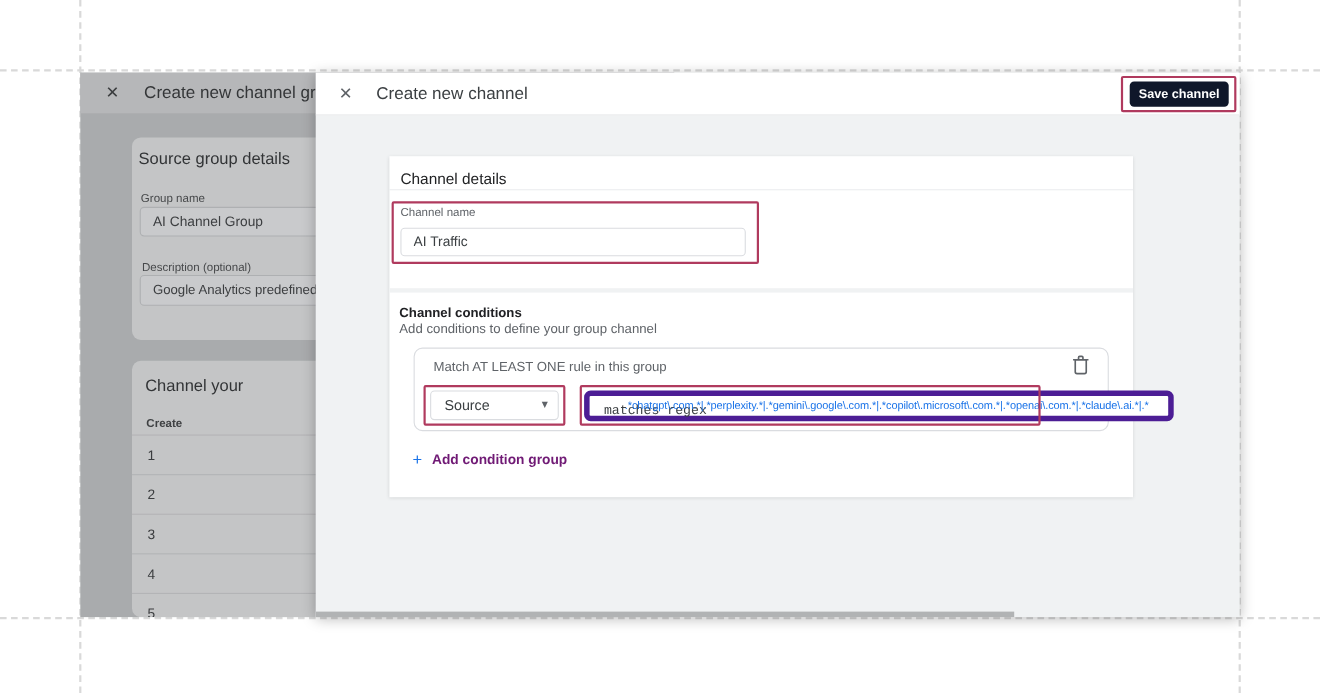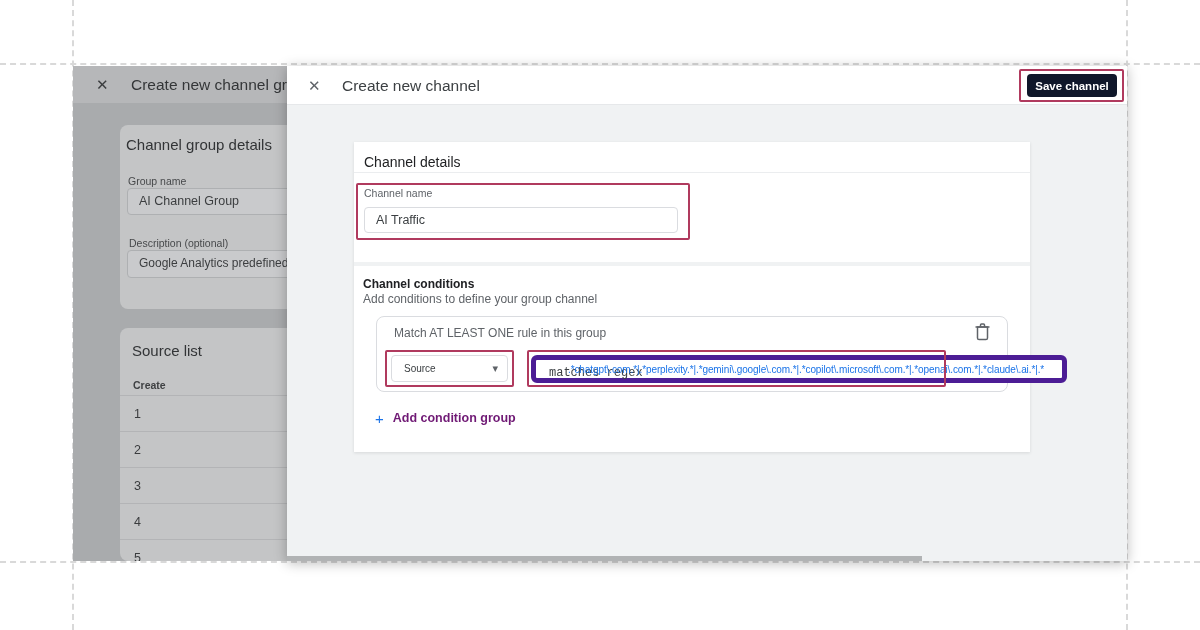--- a/index.html
+++ b/index.html
@@ -65,21 +65,21 @@
 
   .group-box { position:absolute; left:22px; top:174px; width:632px; height:76px;
                border:1px solid #dadce0; border-radius:8px; background:#fff; }
   .match-text { position:absolute; left:17px; top:9px; font-size:12px; color:#5f6368; white-space:nowrap; }
   .trash-btn { position:absolute; left:595px; top:5px; width:20px; height:22px; background:none;
                border:none; cursor:pointer; }
   .src-annotation { left:8px; top:33px; width:129px; height:37px; }
   .src-select { position:absolute; left:14px; top:38px; width:117px; height:27px;
                 border:1px solid #dadce0; border-radius:4px; background:#fff; cursor:pointer;
                 display:flex; align-items:center; }
-  .src-label { font-size:10px; color:#3c4043; padding-left:12px; flex:1; }
+  .src-label { font-size:13px; color:#3c4043; padding-left:12px; flex:1; }
   .src-caret { font-size:11px; color:#5f6368; padding-right:9px; line-height:1; }
   .val-annotation { left:150px; top:33px; width:419px; height:37px; }
   .val-box { position:absolute; left:154px; top:38px; width:536px; height:28px;
              border:5px solid #4c1d95; border-radius:6px; background:#fff;font-family:Liberation Mono, monospace; }
   .op-text { position:absolute; left:13px; top:0; height:26px; line-height:26px;
              font-size:12px; color:#3c4043; white-space:nowrap; }
   .regex-wrap { position:absolute; left:281px; top:288px; width:559px; height:28px; overflow:hidden;
                 line-height:28px; white-space:nowrap; z-index:5; }
   .regex-text { font-size:10px; letter-spacing:-0.1px; color:#1a73e8; white-space:nowrap; }
 
@@ -99,29 +99,29 @@
   <div class="guide v" style="left:1126px;"></div>
   <div class="guide h" style="top:63px;"></div>
   <div class="guide h" style="top:561px;"></div>
 
   <div class="back-panel">
     <div class="back-header"></div>
     <span class="back-close">✕</span>
     <span class="back-title">Create new channel group</span>
 
     <div class="back-card bc1">
-      <span class="back-card-title" style="left:6px; top:11px;">Channel group details</span>
+      <span class="back-card-title" style="left:6px; top:11px;">Source group details</span>
       <span class="back-label" style="left:8px; top:50px;">Group name</span>
       <div class="back-input" style="left:7px; top:63px;">AI Channel Group</div>
       <span class="back-label" style="left:9px; top:112px;">Description (optional)</span>
       <div class="back-input" style="left:7px; top:125px; height:28px; font-size:12px;">Google Analytics predefined chann</div>
     </div>
 
     <div class="back-card bc2">
-      <span class="back-card-title" style="left:12px; top:14px;">Source list</span>
+      <span class="back-card-title" style="left:12px; top:14px;">Channel your</span>
       <span class="order-head">Create</span>
       <div class="order-divider"></div>
       <div class="order-row" style="top:68px;">1</div>
       <div class="order-row" style="top:104px;">2</div>
       <div class="order-row" style="top:140px;">3</div>
       <div class="order-row" style="top:176px;">4</div>
       <div class="order-row" style="top:212px;">5</div>
     </div>
   </div>
 

